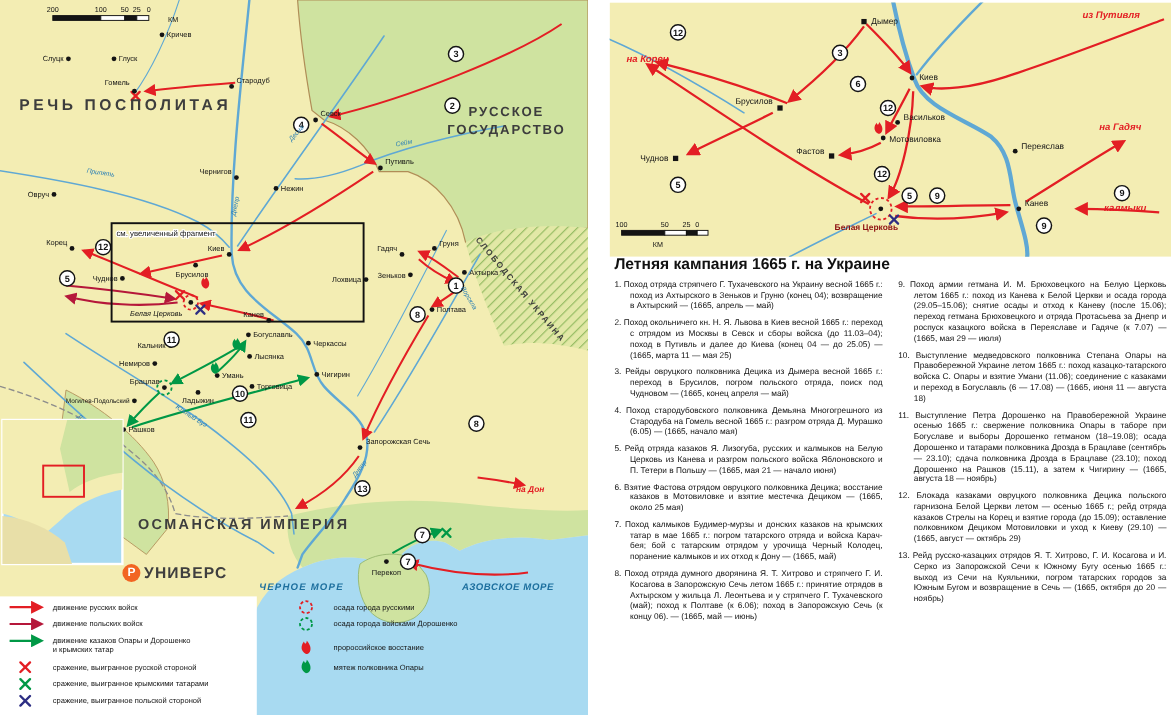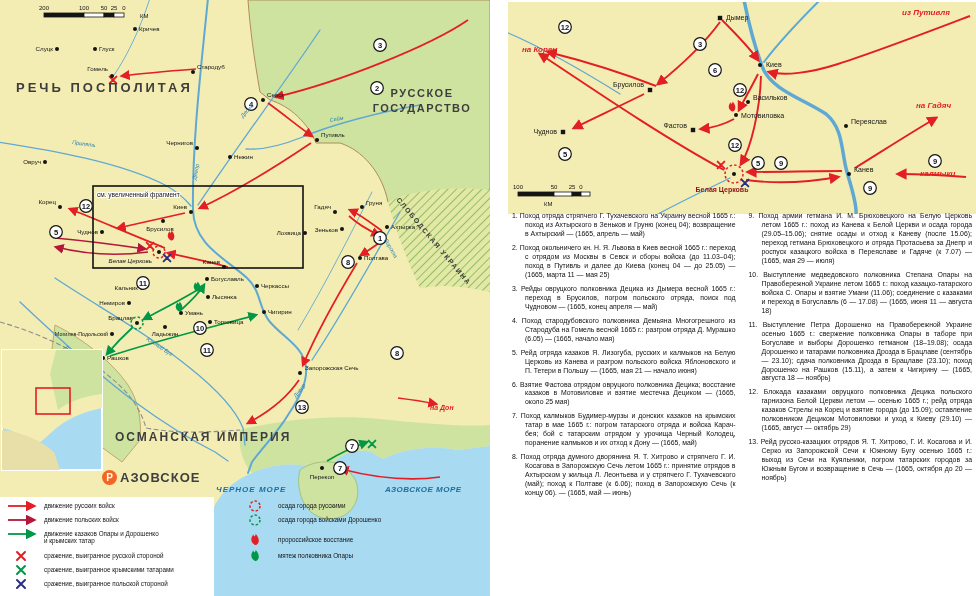--- a/index.html
+++ b/index.html
@@ -296,21 +296,21 @@
           <text x="84" y="10" text-anchor="middle" class="scalelab">100</text>
           <text x="104" y="10" text-anchor="middle" class="scalelab">50</text>
           <text x="114" y="10" text-anchor="middle" class="scalelab">25</text>
           <text x="124" y="10" text-anchor="middle" class="scalelab">0</text>
           <text x="140" y="18" class="scalelab">КМ</text>
         </g>
     </svg>
 
     <div class="logo">
       <span class="logo-disc">Р</span>
-      <span>АЗОВСКОЕ</span>
+      <span>УНИВЕРС</span>
     </div>
   </div>
 
   <div id="inset-wrap">
     <svg id="inset-svg" width="468" height="212" viewBox="0 0 468 212">
       <g>
         <rect width="468" height="212" fill="#f3edb3"></rect>
       </g>
       <g>
         <path d="M236,-2 C242,28 248,48 254,64 C262,88 298,98 318,112 C336,127 333,150 339,170 C344,188 349,202 348,212" class="riv w3"></path>
@@ -397,20 +397,21 @@
           <text x="10" y="187" text-anchor="middle" class="scalelab">100</text>
           <text x="46" y="187" text-anchor="middle" class="scalelab">50</text>
           <text x="64" y="187" text-anchor="middle" class="scalelab">25</text>
           <text x="73" y="187" text-anchor="middle" class="scalelab">0</text>
           <text x="36" y="204" class="scalelab">КМ</text>
         </g>
     </svg>
   </div>
 
   <div class="panel">
+    <h1>Летняя кампания 1665 г. на Украине</h1>
     <div id="campaign-items" class="cols">
         <div class="t-item"><span class="t-num">1. </span>Поход отряда стряпчего Г. Тухачевского на Украину весной 1665 г.: поход из Ахтырского в Зеньков и Груню (конец 04); возвращение в Ахтырский — (1665, апрель — май)</div>
         <div class="t-item"><span class="t-num">2. </span>Поход окольничего кн. Н. Я. Львова в Киев весной 1665 г.: переход с отрядом из Москвы в Севск и сборы войска (до 11.03–04); поход в Путивль и далее до Киева (конец 04 — до 25.05) — (1665, марта 11 — мая 25)</div>
         <div class="t-item"><span class="t-num">3. </span>Рейды овруцкого полковника Децика из Дымера весной 1665 г.: переход в Брусилов, погром польского отряда, поиск под Чудновом — (1665, конец апреля — май)</div>
         <div class="t-item"><span class="t-num">4. </span>Поход стародубовского полковника Демьяна Многогрешного из Стародуба на Гомель весной 1665 г.: разгром отряда Д. Мурашко (6.05) — (1665, начало мая)</div>
         <div class="t-item"><span class="t-num">5. </span>Рейд отряда казаков Я. Лизогуба, русских и калмыков на Белую Церковь из Канева и разгром польского войска Яблоновского и П. Тетери в Польшу — (1665, мая 21 — начало июня)</div>
         <div class="t-item"><span class="t-num">6. </span>Взятие Фастова отрядом овруцкого полковника Децика; восстание казаков в Мотовиловке и взятие местечка Дециком — (1665, около 25 мая)</div>
         <div class="t-item"><span class="t-num">7. </span>Поход калмыков Будимер-мурзы и донских казаков на крымских татар в мае 1665 г.: погром татарского отряда и войска Карач-бея; бой с татарским отрядом у урочища Черный Колодец, поранение калмыков и их отход к Дону — (1665, май)</div>
         <div class="t-item"><span class="t-num">8. </span>Поход отряда думного дворянина Я. Т. Хитрово и стряпчего Г. И. Косагова в Запорожскую Сечь летом 1665 г.: принятие отрядов в Ахтырском у жильца Л. Леонтьева и у стряпчего Г. Тухачевского (май); поход к Полтаве (к 6.06); поход в Запорожскую Сечь (к концу 06). — (1665, май — июнь)</div>
         <div class="t-item"><span class="t-num">9. </span>Поход армии гетмана И. М. Брюховецкого на Белую Церковь летом 1665 г.: поход из Канева к Белой Церкви и осада города (29.05–15.06); снятие осады и отход к Каневу (после 15.06); переход гетмана Брюховецкого и отряда Протасьева за Днепр и роспуск казацкого войска в Переяславе и Гадяче (к 7.07) — (1665, мая 29 — июля)</div>

